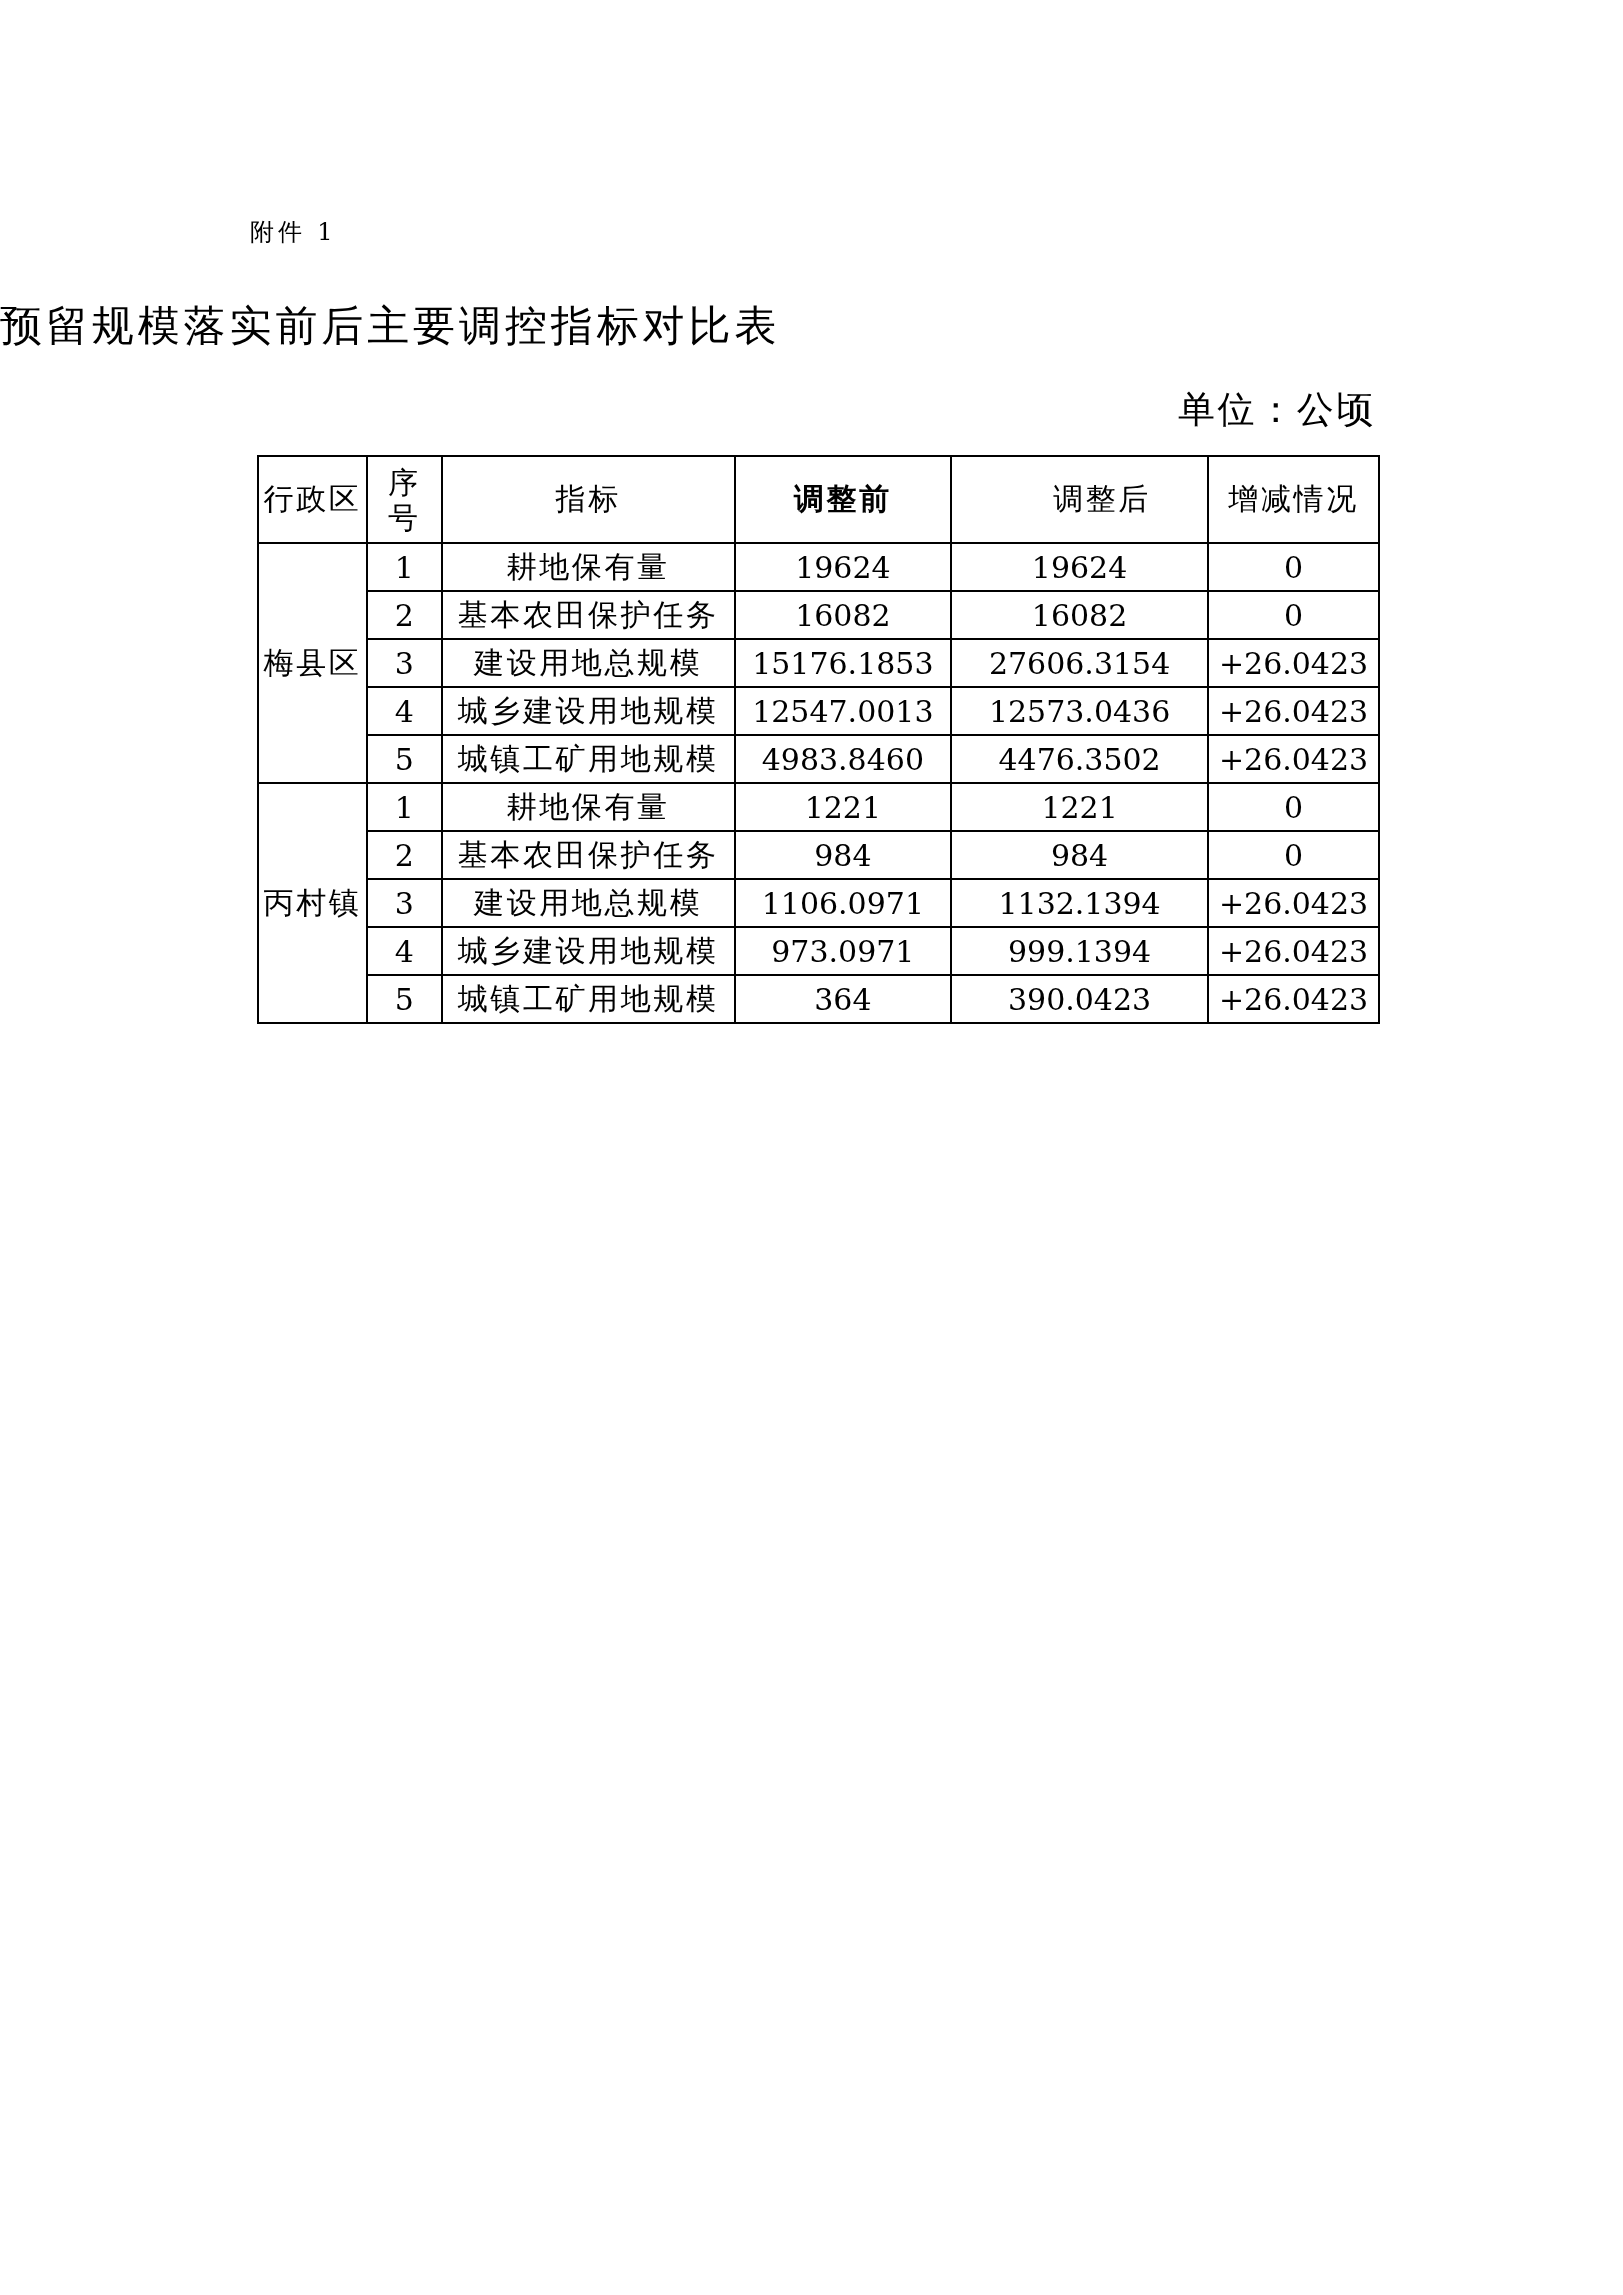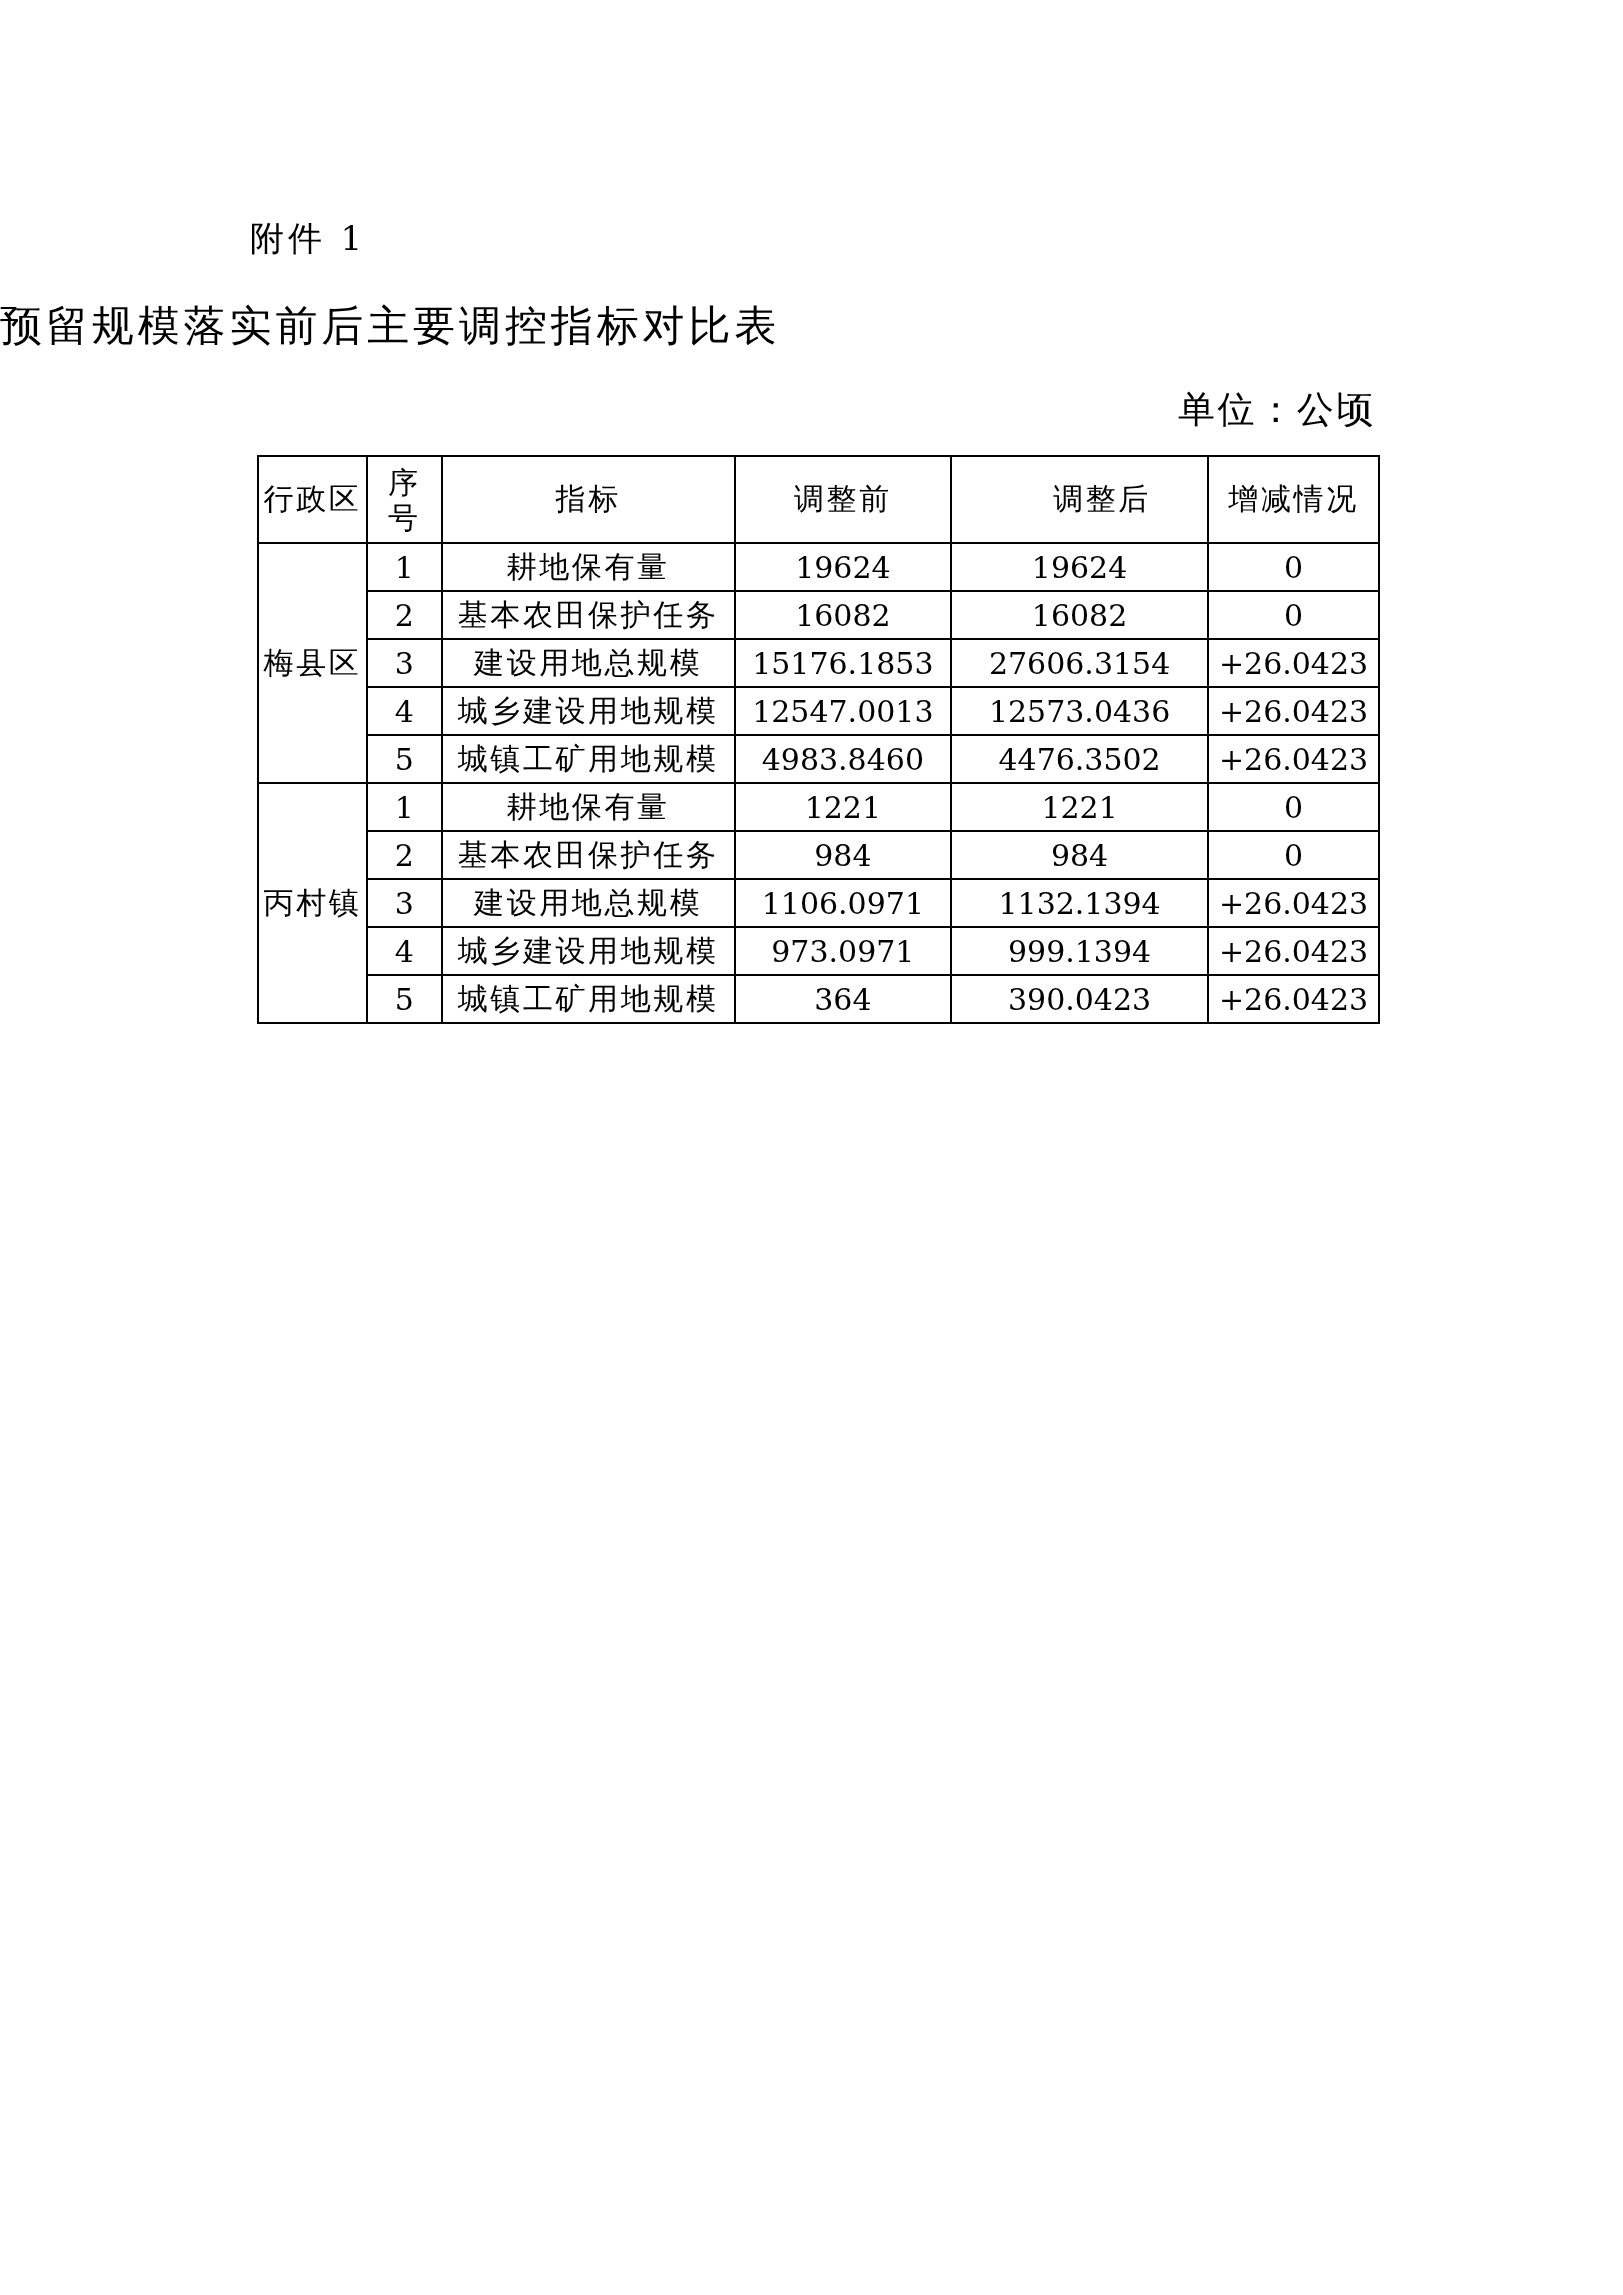--- a/index.html
+++ b/index.html
@@ -1,27 +1,27 @@
 <!DOCTYPE html>
 <html style="font-size:10.5px"><head>
 <meta charset="utf-8">
 <style>
   html, body { margin: 0; padding: 0; background: #ffffff; }
   body { width: 1623px; height: 2295px; position: relative; font-family: "DejaVu Serif", "Liberation Serif", serif; color: #000; }
-  .annex { position: absolute; left: 250px; top: 216px; font-size: 34px; letter-spacing: 3.9px; }
+  .annex { position: absolute; left: 250px; top: 216px; font-size: 24px; letter-spacing: 3.9px; }
   .title { position: absolute; left: 0; width: 1623px; top: 298px; font-size: 42px; letter-spacing: 3.9px; }
   .unit { position: absolute; right: 247px; top: 385px; font-size: 37px; letter-spacing: 2.6px; }
   table { position: absolute; left: 257px; top: 455px; border-collapse: collapse; width: 1123px; font-size: 30px; }
   td, th { border: 2px solid #000; text-align: center; vertical-align: middle; font-weight: normal; padding: 0; }
   th { height: 85px; letter-spacing: 2.6px; }
   td { height: 46px; }
   .c1 { width: 115px; }
   .c2 { width: 77px; }
   .c3 { width: 319px; }
-  .c4 { width: 218px; }
+  .c4 { width: 218px; font-weight: bold; }
   .c5 { width: 218px; padding-left: 45px; }
   .c6 { width: 171px; }
   .ind { letter-spacing: 2.6px; margin-left: 40px; }
   .seqhdr { line-height: 35px; }
   .region { letter-spacing: 2.6px; }
 </style>
 </head>
 <body>
 
 <div class="annex">附件 1</div>

